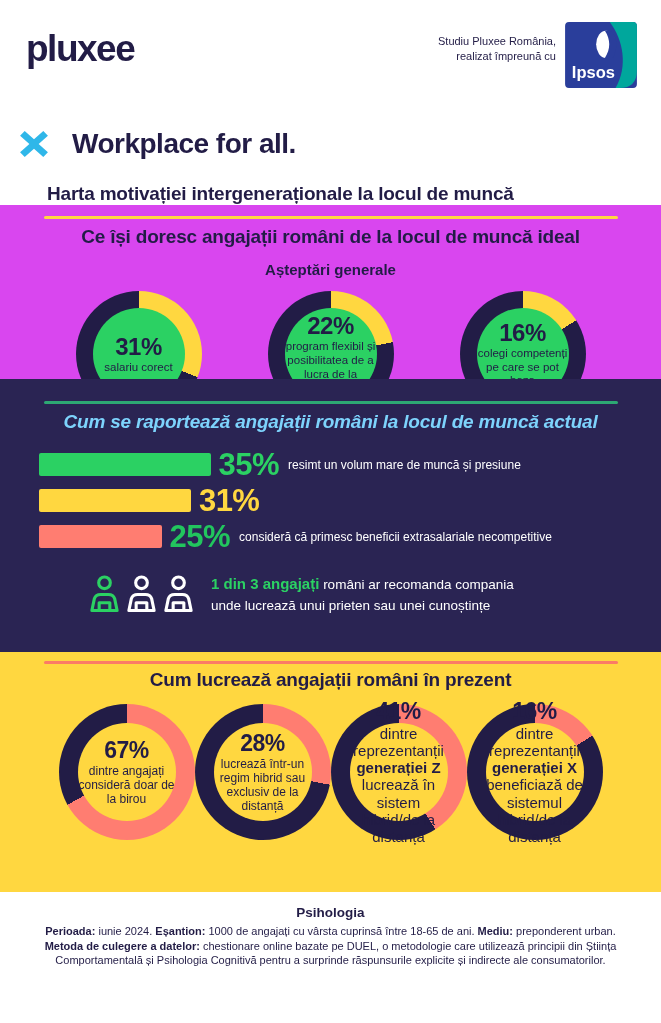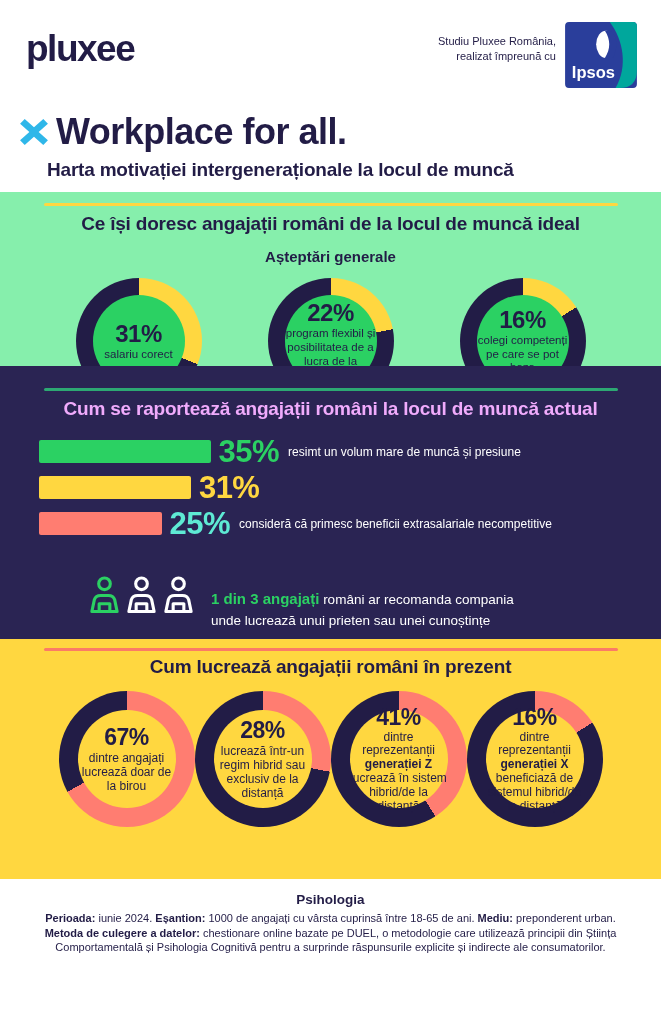--- a/index.html
+++ b/index.html
@@ -1,78 +1,78 @@
 <!DOCTYPE html>
 <html><head>
 <meta charset="utf-8">
 <style>
   html,body{margin:0;padding:0;}
   .page{
     width:661px;height:1023px;background:#ffffff;position:relative;overflow:hidden;
     font-family:"Liberation Sans",sans-serif;color:#221c46;
   }
   
-  .hdr{padding:22px 24px 11px 26px;border-radius:13px;}
+  .hdr{padding:22px 24px 0 26px;border-radius:13px;}
   .hdr-row{display:flex;justify-content:space-between;align-items:flex-start;}
   .logo{font-size:37px;font-weight:bold;letter-spacing:-1.5px;color:#221c46;line-height:1;padding-top:8px;}
   .credit{display:flex;align-items:flex-start;gap:9px;}
   .credit-text{text-align:right;font-size:11px;line-height:1.4;color:#221c46;padding-top:12px;}
   .ipsos{width:72px;height:66px;display:block;}
   .ipsos text{font-family:"Liberation Sans",sans-serif;}
   .title-row{display:flex;align-items:center;gap:8px;margin:26px 0 0 -6px;}
   .x-icon{width:28px;height:26px;flex:0 0 auto;}
-  .title{font-size:36px;font-weight:bold;letter-spacing:-0.5px;color:#221c46;margin:0;line-height:1;text-align:right;}
+  .title{font-size:28px;font-weight:bold;letter-spacing:-0.5px;color:#221c46;margin:16px;line-height:1;text-align:right;}
   .subtitle{font-size:19px;font-weight:bold;letter-spacing:-0.2px;color:#221c46;margin:9px 0 0 21px;}
   
   .sec{width:661px;overflow:hidden;position:relative;}
-  .sec-green{height:174px;background:#86efac;}
+  .sec-green{height:174px;background:#d946ef;}
   .sec-navy{height:273px;background:#2a2453;}
   .sec-yellow{height:240px;background:#ffd740;}
   .rule{width:574px;height:3px;border-radius:2px;margin:0 auto;}
   .rule-yellow{background:#ffd740;margin-top:11px;}
   .rule-teal{background:#2da873;margin-top:22px;}
   .rule-salmon{background:#fb7b66;margin-top:9px;}
   .sec-h{font-size:19px;font-weight:bold;letter-spacing:-0.2px;text-align:center;margin:7px 10px 0;}
   .sec-green .sec-h{color:#221c46;}
-  .sec-navy .sec-h{color:#f0abfc;}
+  .sec-navy .sec-h{color:#7dd3fc;font-style:italic;}
   .sec-yellow .sec-h{color:#221c46;margin-top:5px;}
   .sub-h{font-size:15px;font-weight:bold;text-align:center;color:#221c46;margin-top:13px;}
   
   .donut-row{display:flex;justify-content:center;align-items:flex-start;}
   .sec-green .donut-row{gap:66px;margin-top:13px;}
   .sec-yellow .donut-row{margin-top:13px;}
   .donut{border-radius:50%;position:relative;flex:0 0 auto;}
   .donut-g{width:126px;height:126px;}
   .donut-g::before{content:"";position:absolute;inset:17px;border-radius:50%;background:#2bd163;}
   .donut-y{width:136px;height:136px;}
   .donut-y::before{content:"";position:absolute;inset:19px;border-radius:50%;background:#ffd740;}
   .donut-center{position:absolute;inset:0;z-index:1;display:flex;flex-direction:column;
     align-items:center;justify-content:center;text-align:center;color:#221c46;}
   .pct{font-size:24px;font-weight:bold;letter-spacing:-0.5px;line-height:1.05;}
   .donut-y .pct{font-size:23px;}
   .dlabel{font-size:11.5px;line-height:1.18;width:92px;margin-top:2px;}
   .donut-y .dlabel{width:102px;font-size:12px;}
-  .donut-y .dlabel.small{font-size:12px;line-height:1.15;width:104px;}
+  .donut-y .dlabel.small{font-size:15px;line-height:1.15;width:104px;}
   .dlabel .b{font-weight:bold;}
   
   .bars{margin:20px 0 0 39px;}
   .bar-row{display:flex;align-items:center;height:23px;margin-bottom:13px;}
   .bar{height:23px;border-radius:2px;flex:0 0 auto;}
   .bar-green{background:#2bd163;}
   .bar-yellow{background:#ffd740;}
   .bar-salmon{background:#ff7d71;}
   .bar-pct{font-size:31px;font-weight:bold;letter-spacing:-0.5px;margin-left:8px;line-height:1;}
   .pct-green{color:#2bd163;}
   .pct-yellow{color:#ffd740;}
-  .pct-salmon{color:#5eead4;}
+  .pct-salmon{color:#22c55e;}
   .bar-label{font-size:12px;color:#ffffff;margin-left:9px;}
   
   .people-row{display:flex;align-items:center;margin:25px 0 0 88px;}
   .person{width:33px;height:40px;margin-right:4px;flex:0 0 auto;}
-  .rec-text{margin-left:12px;font-size:13.5px;line-height:1.5;color:#ffffff;width:390px;margin-top:28px;}
+  .rec-text{margin-left:12px;font-size:13.5px;line-height:1.5;color:#ffffff;width:390px;}
   .rec-hl{color:#2bd163;font-weight:bold;font-size:15px;}
   
   .foot{height:88px;background:#ffffff;text-align:center;color:#221c46;padding-top:13px;box-sizing:border-box;}
   .foot-title{font-size:13.5px;font-weight:bold;margin-bottom:4px;}
   .meta{font-size:11px;line-height:1.34;margin:0 auto;max-width:640px;}
   .meta .b{font-weight:bold;}
 </style>
 </head>
 <body>
 
@@ -186,21 +186,21 @@
 
   <section class="sec sec-yellow">
     <div class="rule rule-salmon"></div>
     <h2 class="sec-h">Cum lucrează angajații români în prezent</h2>
     <div class="donut-row">
 
       <div class="donut donut-y" style="background: conic-gradient(rgb(255, 125, 113) 0deg, rgb(255, 125, 113) 67%, rgb(34, 28, 70) 67%, rgb(34, 28, 70) 100%);">
         <div class="donut-center">
           <div class="pct">67%</div>
           <div class="dlabel">
-            <span>dintre angajați lucrează doar de la birou</span>
+            <span>dintre angajați consideră doar de la birou</span>
           </div>
         </div>
       </div>
 
       <div class="donut donut-y" style="background: conic-gradient(rgb(255, 125, 113) 0deg, rgb(255, 125, 113) 28%, rgb(34, 28, 70) 28%, rgb(34, 28, 70) 100%);">
         <div class="donut-center">
           <div class="pct">28%</div>
           <div class="dlabel">
             <span>lucrează într-un regim hibrid sau exclusiv de la distanță</span>
           </div>

